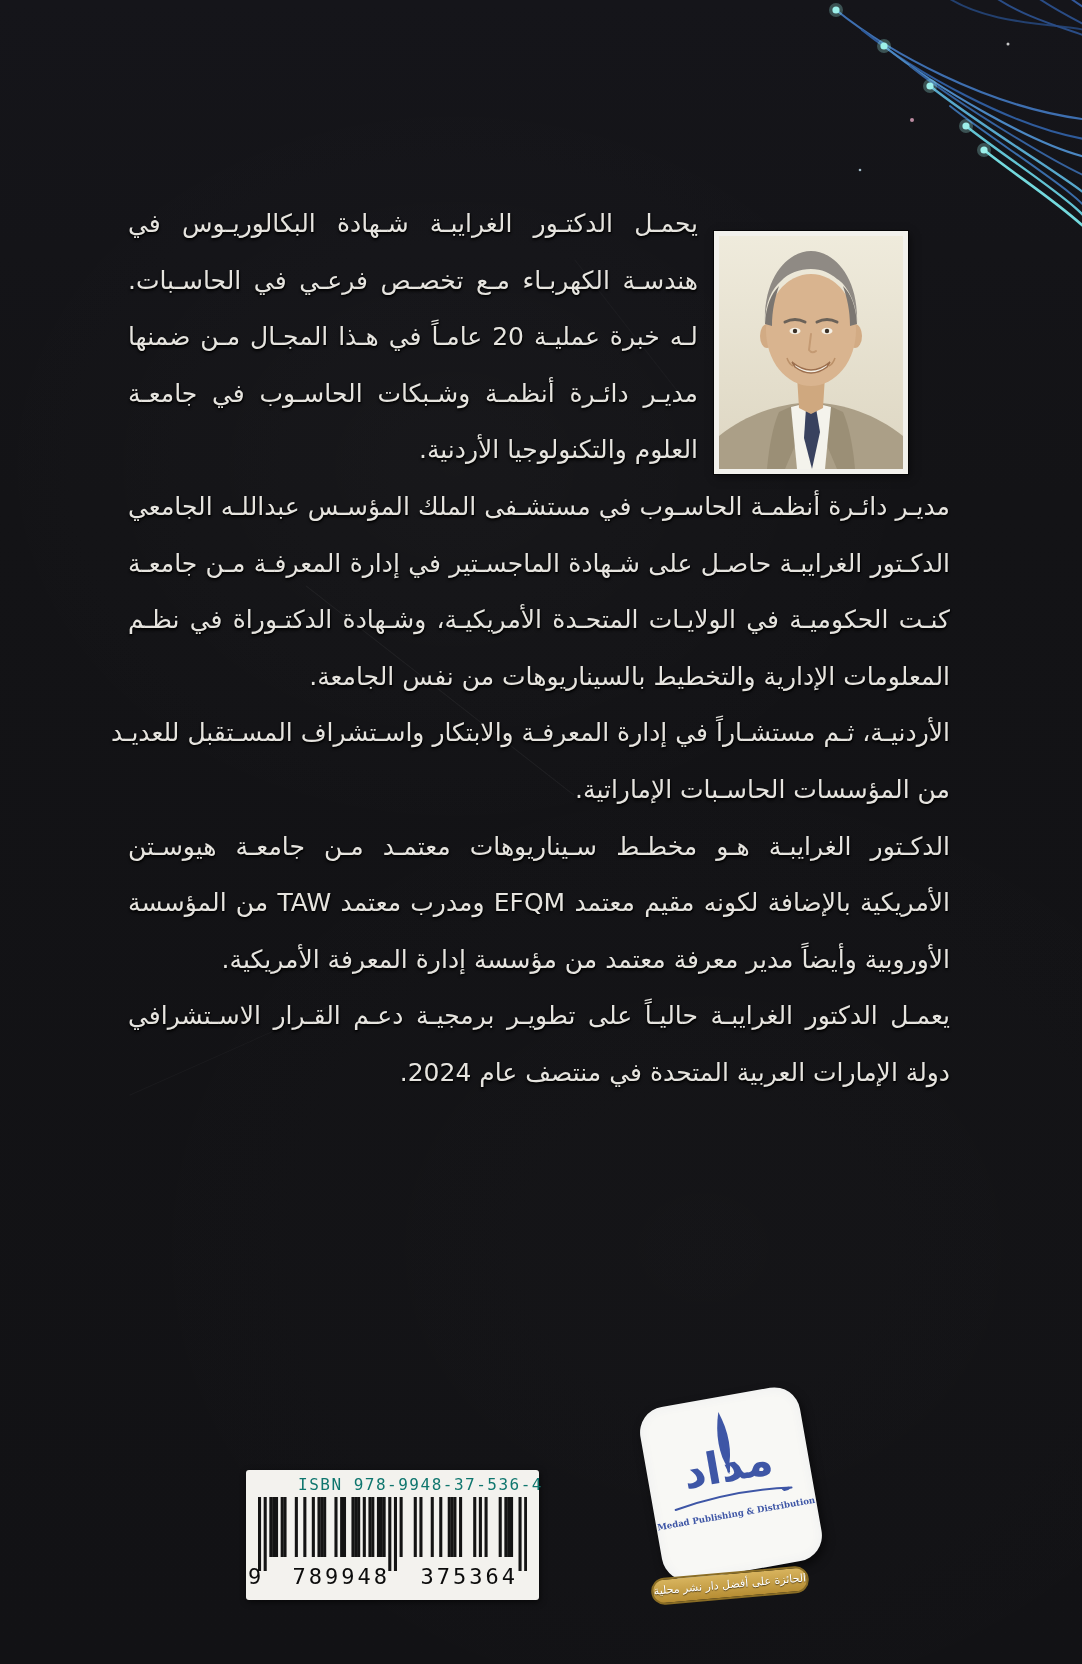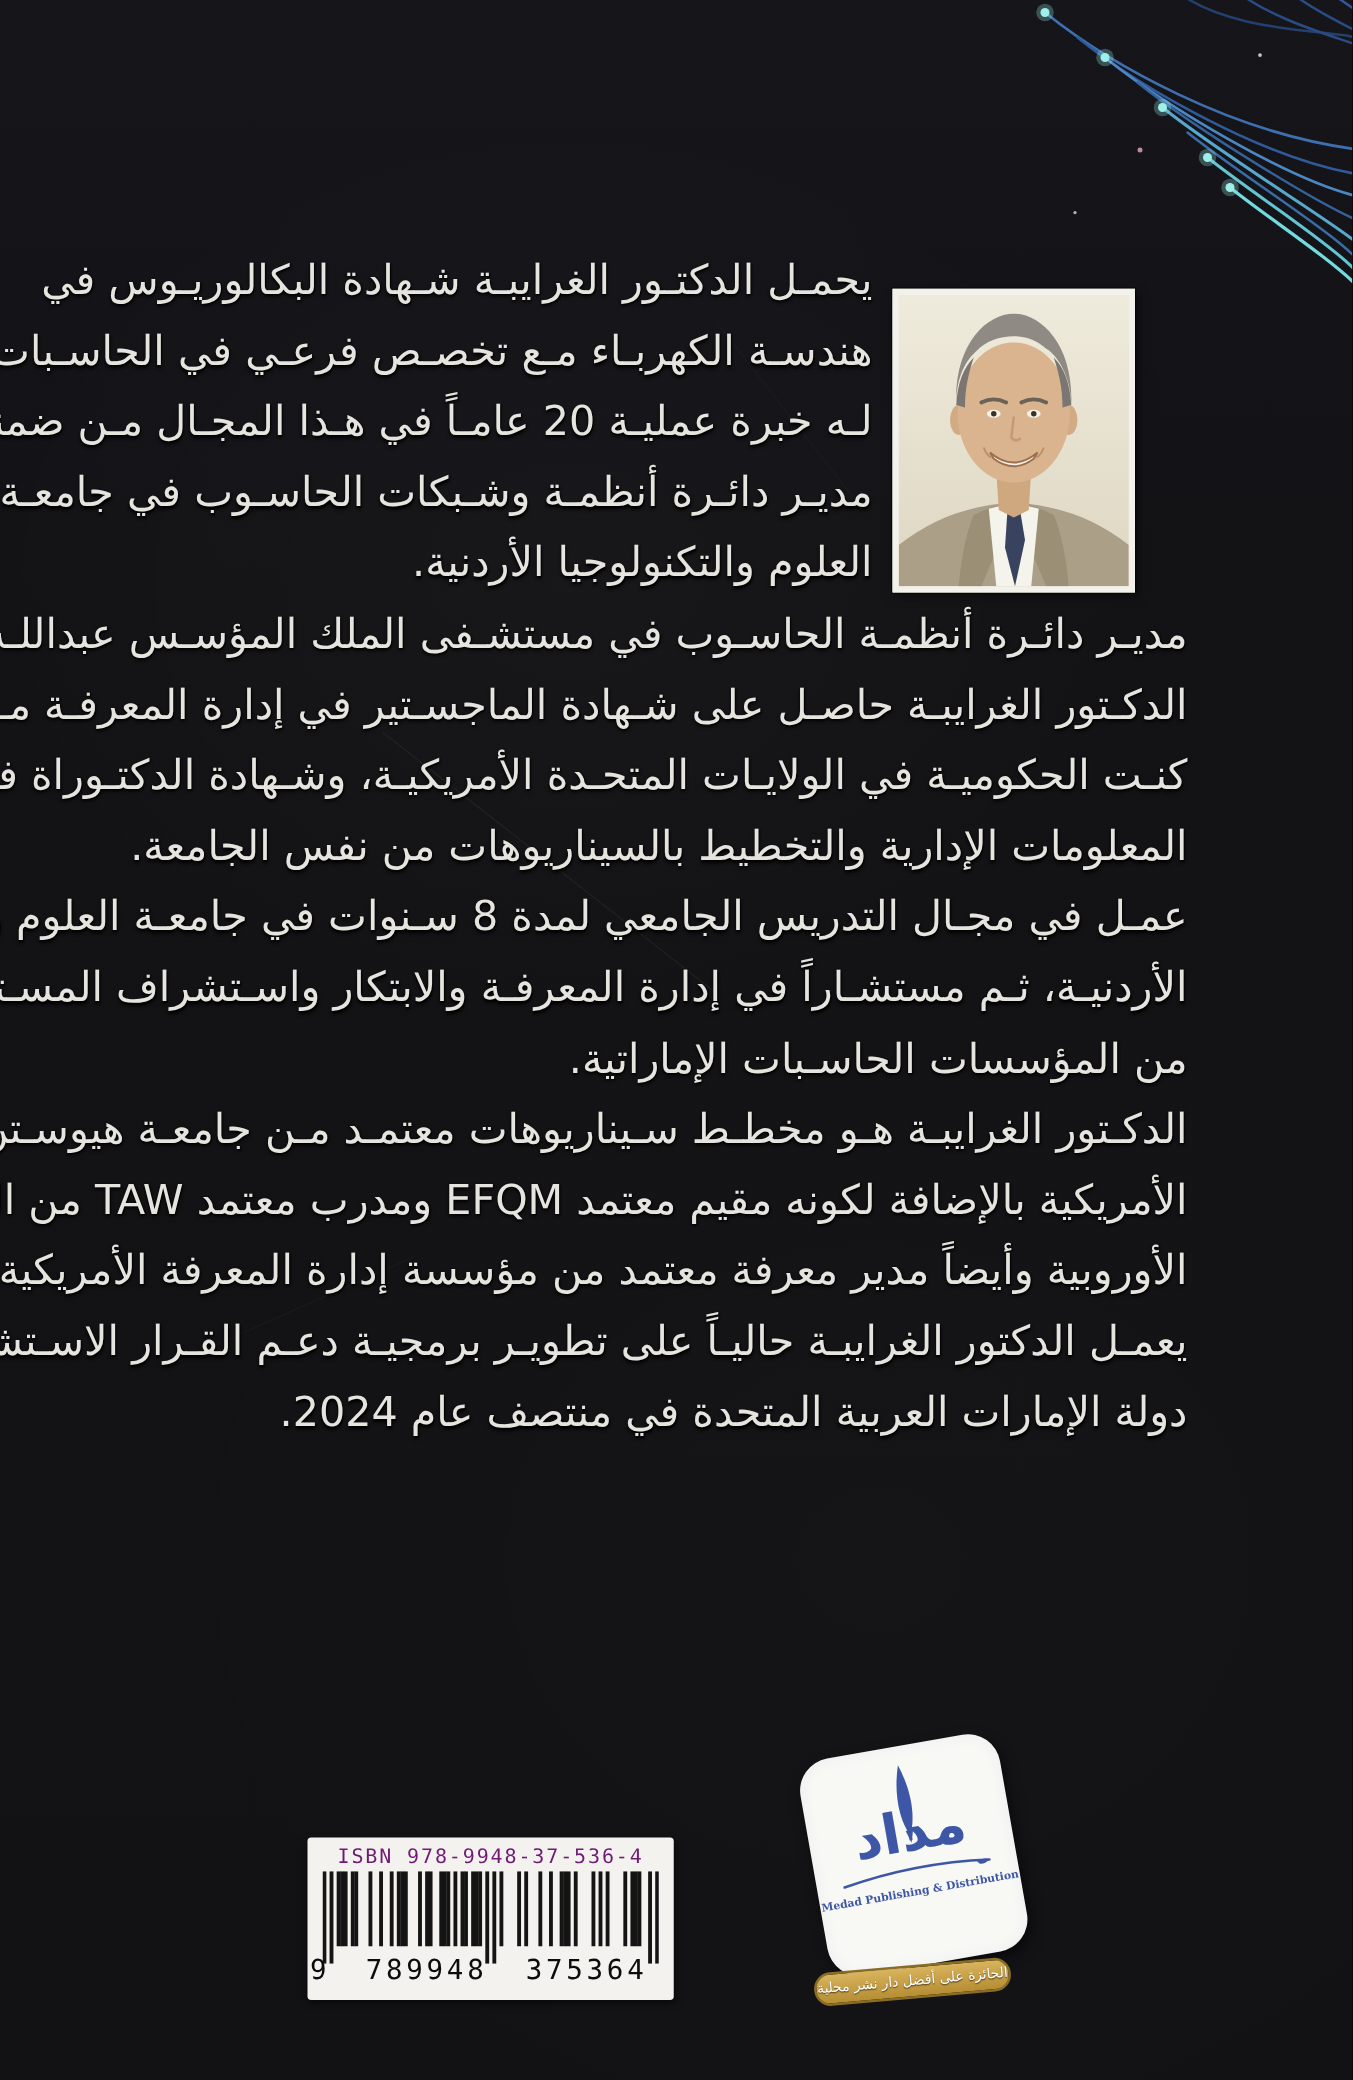--- a/index.html
+++ b/index.html
@@ -31,36 +31,36 @@
     box-shadow:0 0 0 1px rgba(0,0,0,.65), 2px 3px 8px rgba(0,0,0,.5);
   }
   .photo svg { display:block; }
 
   
   .bio {
     position:absolute; left:128px; top:196px; width:822px;
     direction:rtl; color:#e6e4df;
   }
   .bio .ln {
-    height:56.6px; line-height:56.6px; font-size:33px; white-space:nowrap;
+    height:56.6px; line-height:56.6px; font-size:25px; white-space:nowrap;
     text-align:justify; text-align-last:justify;
     text-shadow:0 2px 3px rgba(0,0,0,.9), 1px 1px 1px rgba(0,0,0,.7);
   }
   .bio .ln.nw { width:auto; padding-right:252px; }
   .bio .ln.last { text-align-last:right; }
 
   
   .isbn-box {
     position:absolute; left:246px; top:1470px; width:293px; height:130px;
     background:#f3f2ee; border-radius:3px; box-shadow:1px 2px 6px rgba(0,0,0,.6);
   }
   .isbn-label {
     position:absolute; top:5px; left:0; width:100%; text-align:center;
     font-family:"DejaVu Sans Mono", monospace; font-size:16px; letter-spacing:1.5px;
-    color:#701a75; white-space:nowrap;
+    color:#0f766e; white-space:nowrap;padding-left:28px;
   }
   #barcode-svg { position:absolute; left:12px; top:27px; }
   .bc-digits { position:absolute; left:12px; top:94px; width:269px; height:32px;
     font-family:"DejaVu Sans Mono", monospace; font-size:22px; color:#0c0c0c; }
   .bc-digits span { position:absolute; top:0; letter-spacing:3px; }
   .bc-d9 { left:-10px; }
   .bc-g1 { left:16px; width:116px; text-align:right; }
   .bc-g2 { left:142px; width:118px; text-align:right; }
 
   
@@ -175,21 +175,20 @@
   <div class="bio">
     <div class="ln nw">يحمـل الدكتـور الغرايبـة شـهادة البكالوريـوس في</div>
     <div class="ln nw">هندسـة الكهربـاء مـع تخصـص فرعـي في الحاسـبات.</div>
     <div class="ln nw">لـه خبرة عمليـة 20 عامـاً في هـذا المجـال مـن ضمنها</div>
     <div class="ln nw">مديـر دائـرة أنظمـة وشـبكات الحاسـوب في جامعـة</div>
     <div class="ln nw last">العلوم والتكنولوجيا الأردنية.</div>
     <div class="ln">مديـر دائـرة أنظمـة الحاسـوب في مستشـفى الملك المؤسـس عبداللـه الجامعي</div>
     <div class="ln">الدكـتور الغرايبـة حاصـل على شـهادة الماجسـتير في إدارة المعرفـة مـن جامعـة</div>
     <div class="ln">كنـت الحكوميـة في الولايـات المتحـدة الأمريكيـة، وشـهادة الدكتـوراة في نظـم</div>
     <div class="ln last">المعلومات الإدارية والتخطيط بالسيناريوهات من نفس الجامعة.</div>
-    <div class="ln">عمـل في مجـال التدريس الجامعي لمدة 8 سـنوات في جامعـة العلوم والتكنولوجيا</div>
     <div class="ln">الأردنيـة، ثـم مستشـاراً في إدارة المعرفـة والابتكار واسـتشراف المسـتقبل للعديـد</div>
     <div class="ln last">من المؤسسات الحاسـبات الإماراتية.</div>
     <div class="ln">الدكـتور الغرايبـة هـو مخطـط سـيناريوهات معتمـد مـن جامعـة هيوسـتن</div>
     <div class="ln">الأمريكية بالإضافة لكونه مقيم معتمد EFQM ومدرب معتمد TAW من المؤسسة</div>
     <div class="ln last">الأوروبية وأيضاً مدير معرفة معتمد من مؤسسة إدارة المعرفة الأمريكية.</div>
     <div class="ln">يعمـل الدكتور الغرايبـة حاليـاً على تطويـر برمجيـة دعـم القـرار الاسـتشرافي</div>
     <div class="ln last">دولة الإمارات العربية المتحدة في منتصف عام 2024.</div>
   </div>
 
   <div class="isbn-box">

